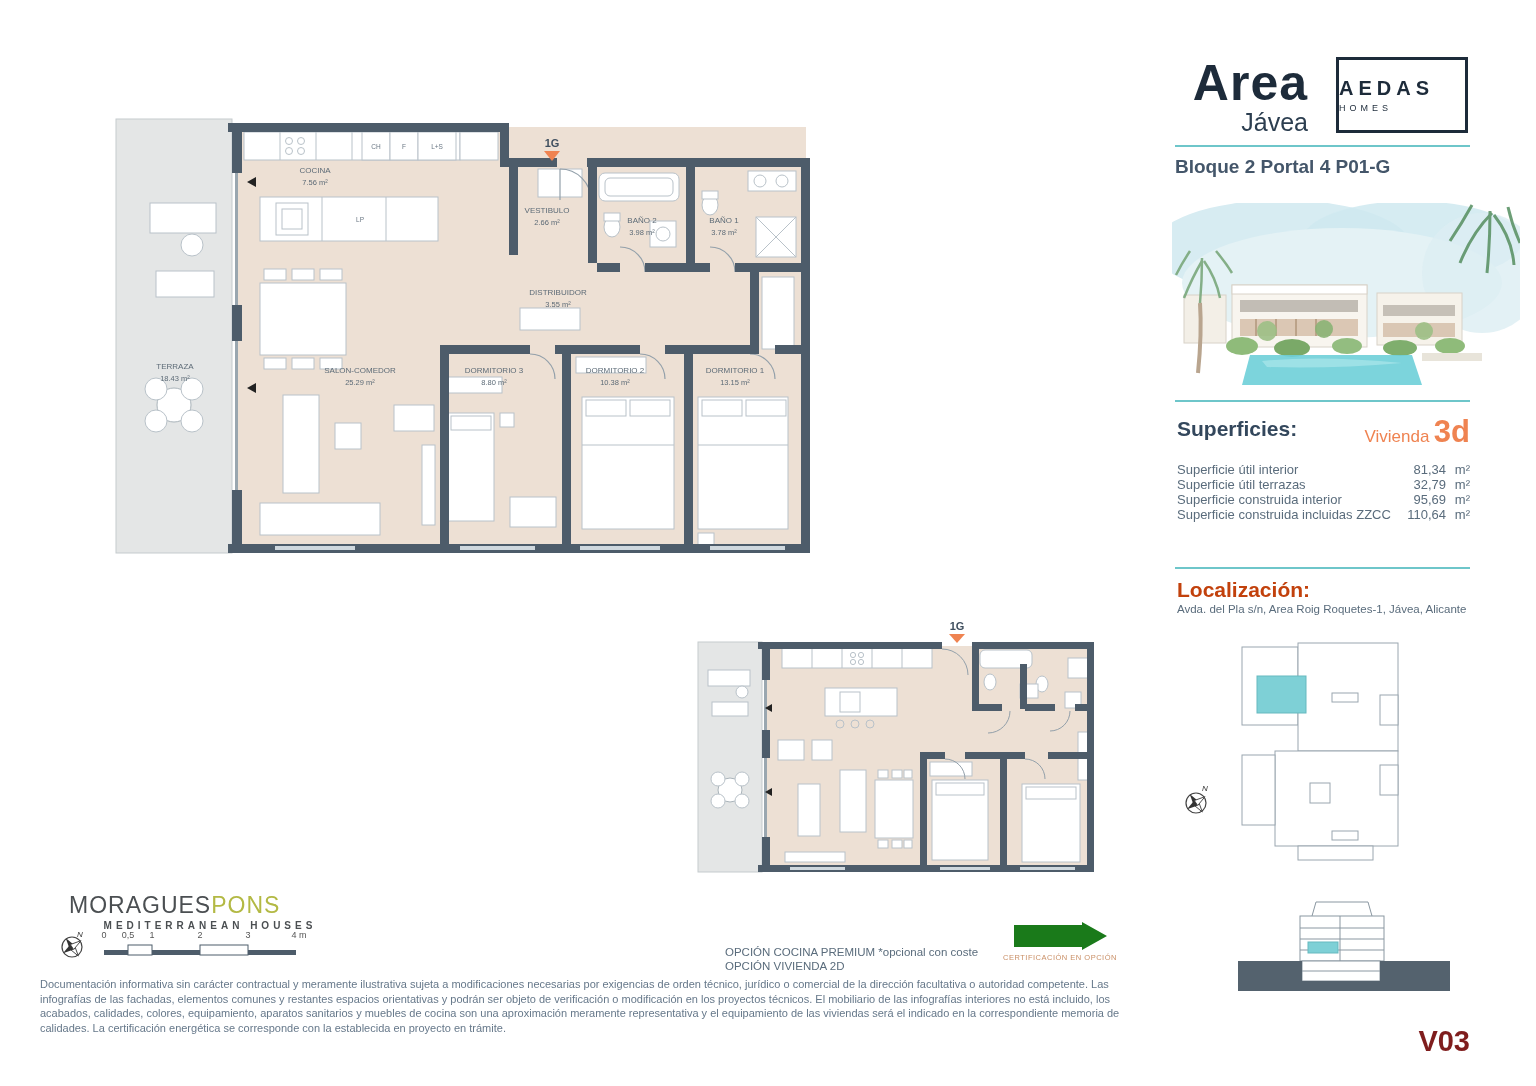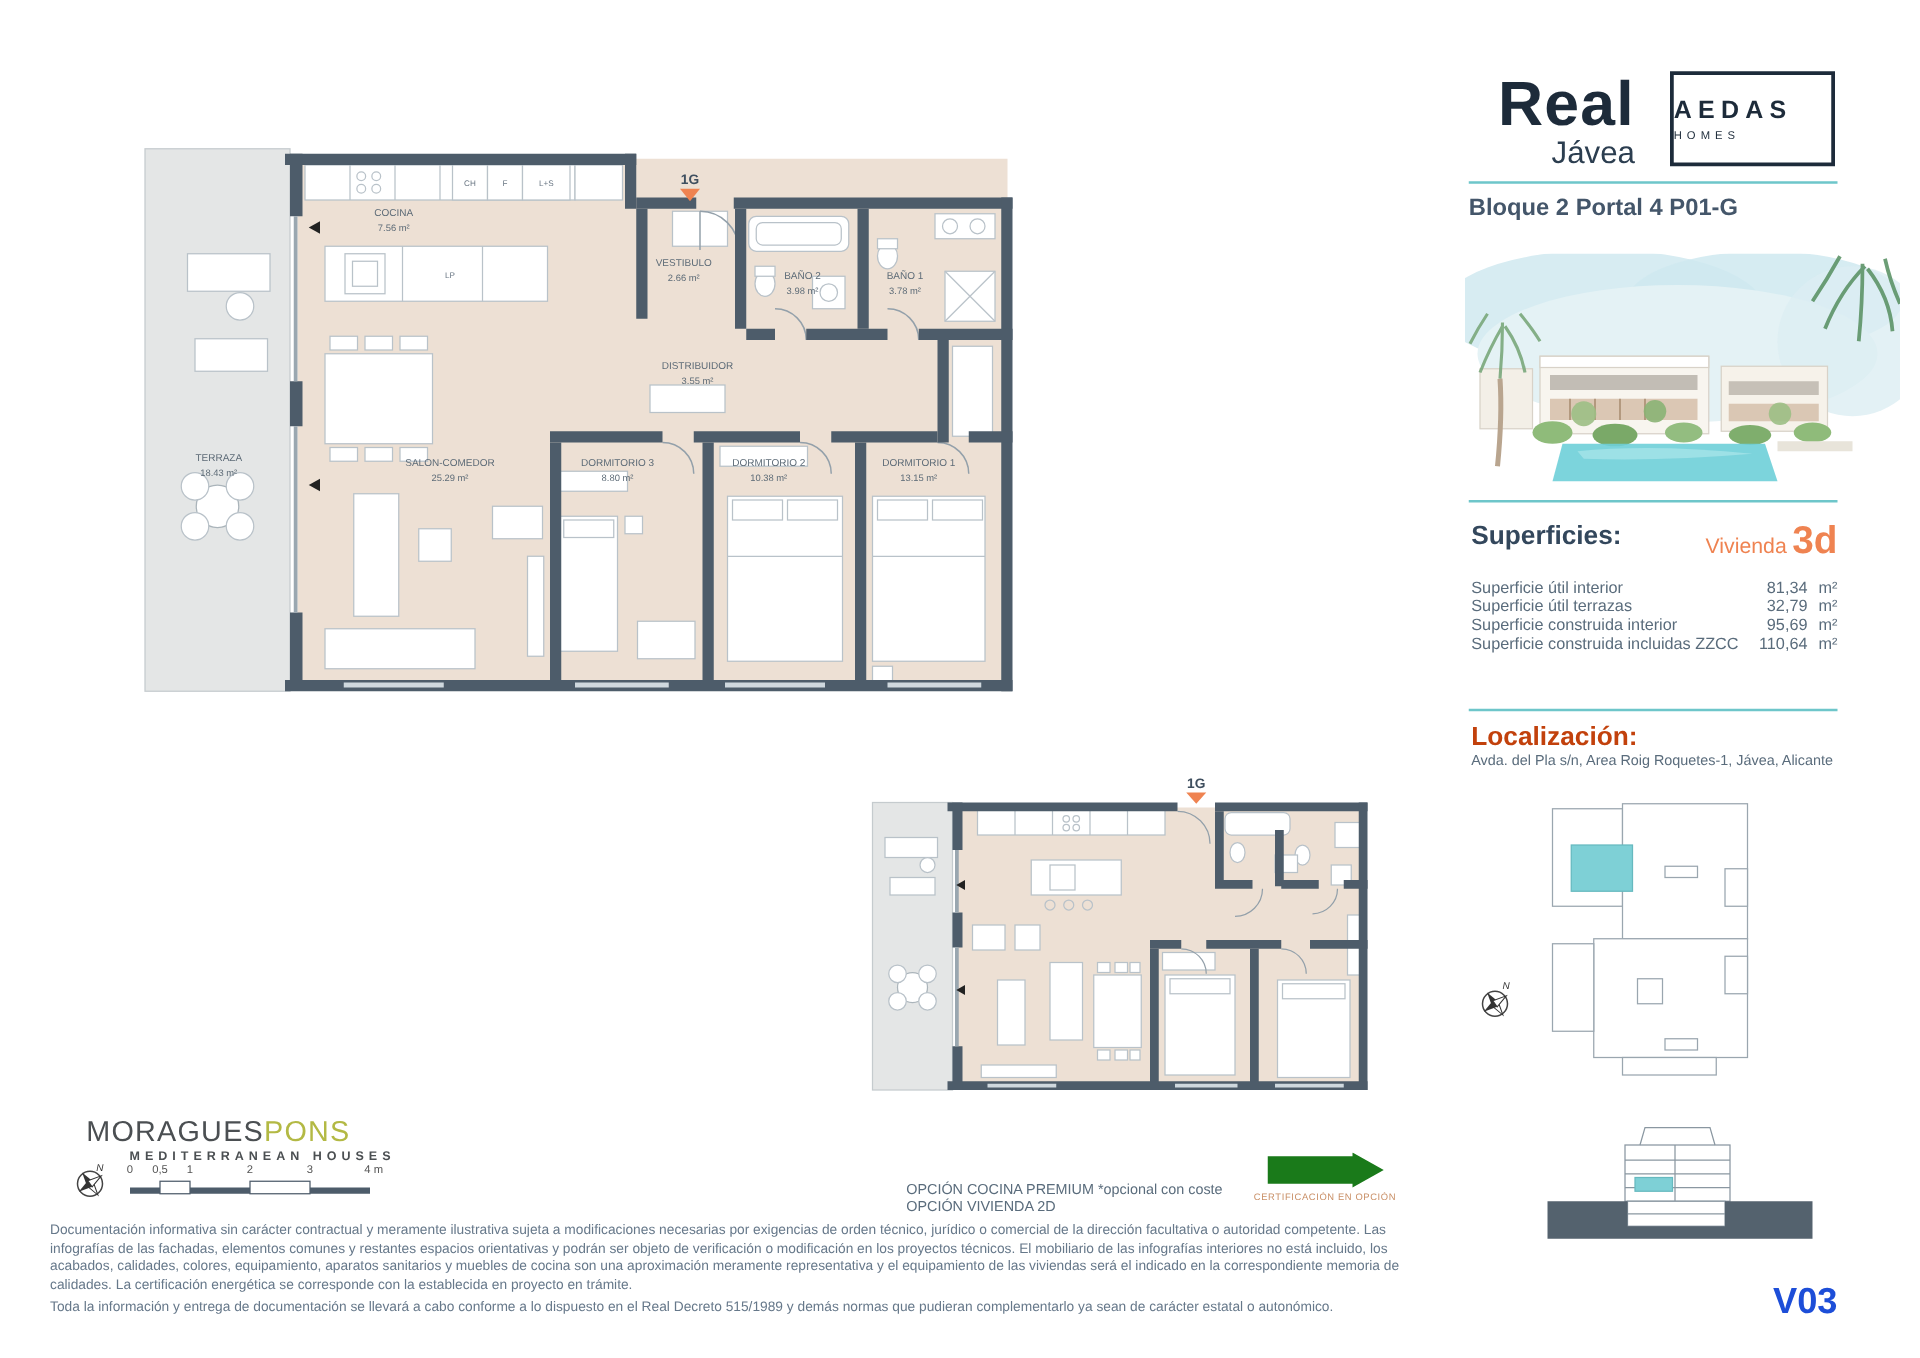--- a/index.html
+++ b/index.html
@@ -20,21 +20,21 @@
   #superficies-heading{left:1177px;top:417px;font-size:21px;font-weight:bold;color:#33475c;}
   #vivienda{left:1300px;top:414px;width:170px;text-align:right;color:#ef8351;}
   #vivienda .lbl{font-size:17px;}
   #vivienda .code{font-size:31px;font-weight:bold;}
   .surf-row{left:1177px;width:293px;height:15px;font-size:13px;color:#5a6c7c;}
   .surf-row .l{position:absolute;left:0;top:0;}
   .surf-row .v{position:absolute;right:24px;top:0;text-align:center;}
   .surf-row .u{position:absolute;right:0;top:0;}
   #loc-heading{left:1177px;top:578px;font-size:21px;font-weight:bold;color:#c2410c;}
   #loc-address{left:1177px;top:603px;font-size:11.5px;color:#5a6c7c;}
-  #v03{left:1370px;top:1025px;width:100px;text-align:right;font-size:29px;font-weight:bold;color:#1d4ed8;}
+  #v03{left:1370px;top:1025px;width:100px;text-align:right;font-size:29px;font-weight:bold;color:#7f1d1d;}
   
   #mp-logo{left:69px;top:890px;width:250px;font-size:23px;letter-spacing:1px;line-height:30px;}
   #mp-logo .p1{color:#4b4f52;} #mp-logo .p2{color:#b3b944;}
   #mp-tagline{left:85px;top:920px;width:250px;text-align:center;font-size:10px;font-weight:bold;
               letter-spacing:4px;color:#4b4f52;}
   #disclaimer-1{left:40px;top:977px;width:1088px;font-size:11px;line-height:14.5px;color:#66788a;}
   #disclaimer-2{left:40px;top:1039px;width:1088px;font-size:11px;line-height:14.5px;color:#66788a;}
   
   #option-caption{left:725px;top:897px;font-size:11.5px;line-height:14px;color:#5a6c7c;margin-top:48px;}
   #cert-label{left:985px;top:953px;width:150px;text-align:center;font-size:7.5px;letter-spacing:.5px;color:#c98f66;}
@@ -312,21 +312,21 @@
   <div class="abs" id="option-caption">
     <div>OPCIÓN COCINA PREMIUM *opcional con coste</div>
     <div>OPCIÓN VIVIENDA 2D</div>
   </div>
 
   <svg class="abs" style="left:1014px;top:922px" width="95" height="30" viewBox="0 0 95 30">
     <polygon points="0,3 68,3 68,0 93,14 68,28 68,25 0,25" fill="#1a7a1a"></polygon>
   </svg>
   <div class="abs" id="cert-label">CERTIFICACIÓN EN OPCIÓN</div>
 
-  <div class="abs" id="brand-name">Real</div>
+  <div class="abs" id="brand-name">Area</div>
   <div class="abs" id="brand-loc">Jávea</div>
   <div class="abs" id="aedas-box">
     <div id="aedas-name">AEDAS</div>
     <div id="aedas-sub">HOMES</div>
   </div>
   <div class="abs teal-rule" style="top:145px"></div>
   <div class="abs" id="block-title">Bloque 2 Portal 4 P01-G</div>
 
   <svg class="abs" id="render" viewBox="0 0 348 186">
     <rect width="348" height="186" fill="#ffffff"></rect>
@@ -479,15 +479,14 @@
       <text x="207" y="10">4 m</text>
     </g>
     <rect x="12" y="22" width="24" height="5" fill="#4d5c6a"></rect>
     <rect x="36" y="17" width="24" height="10" fill="#fff" stroke="#4d5c6a"></rect>
     <rect x="60" y="22" width="48" height="5" fill="#4d5c6a"></rect>
     <rect x="108" y="17" width="48" height="10" fill="#fff" stroke="#4d5c6a"></rect>
     <rect x="156" y="22" width="48" height="5" fill="#4d5c6a"></rect>
   </svg>
 
   <div class="abs" id="disclaimer-1">Documentación informativa sin carácter contractual y meramente ilustrativa sujeta a modificaciones necesarias por exigencias de orden técnico, jurídico o comercial de la dirección facultativa o autoridad competente. Las infografías de las fachadas, elementos comunes y restantes espacios orientativas y podrán ser objeto de verificación o modificación en los proyectos técnicos. El mobiliario de las infografías interiores no está incluido, los acabados, calidades, colores, equipamiento, aparatos sanitarios y muebles de cocina son una aproximación meramente representativa y el equipamiento de las viviendas será el indicado en la correspondiente memoria de calidades. La certificación energética se corresponde con la establecida en proyecto en trámite.</div>
-  <div class="abs" id="disclaimer-2">Toda la información y entrega de documentación se llevará a cabo conforme a lo dispuesto en el Real Decreto 515/1989 y demás normas que pudieran complementarlo ya sean de carácter estatal o autonómico.</div>
 
 </div>
 
 </body></html>

